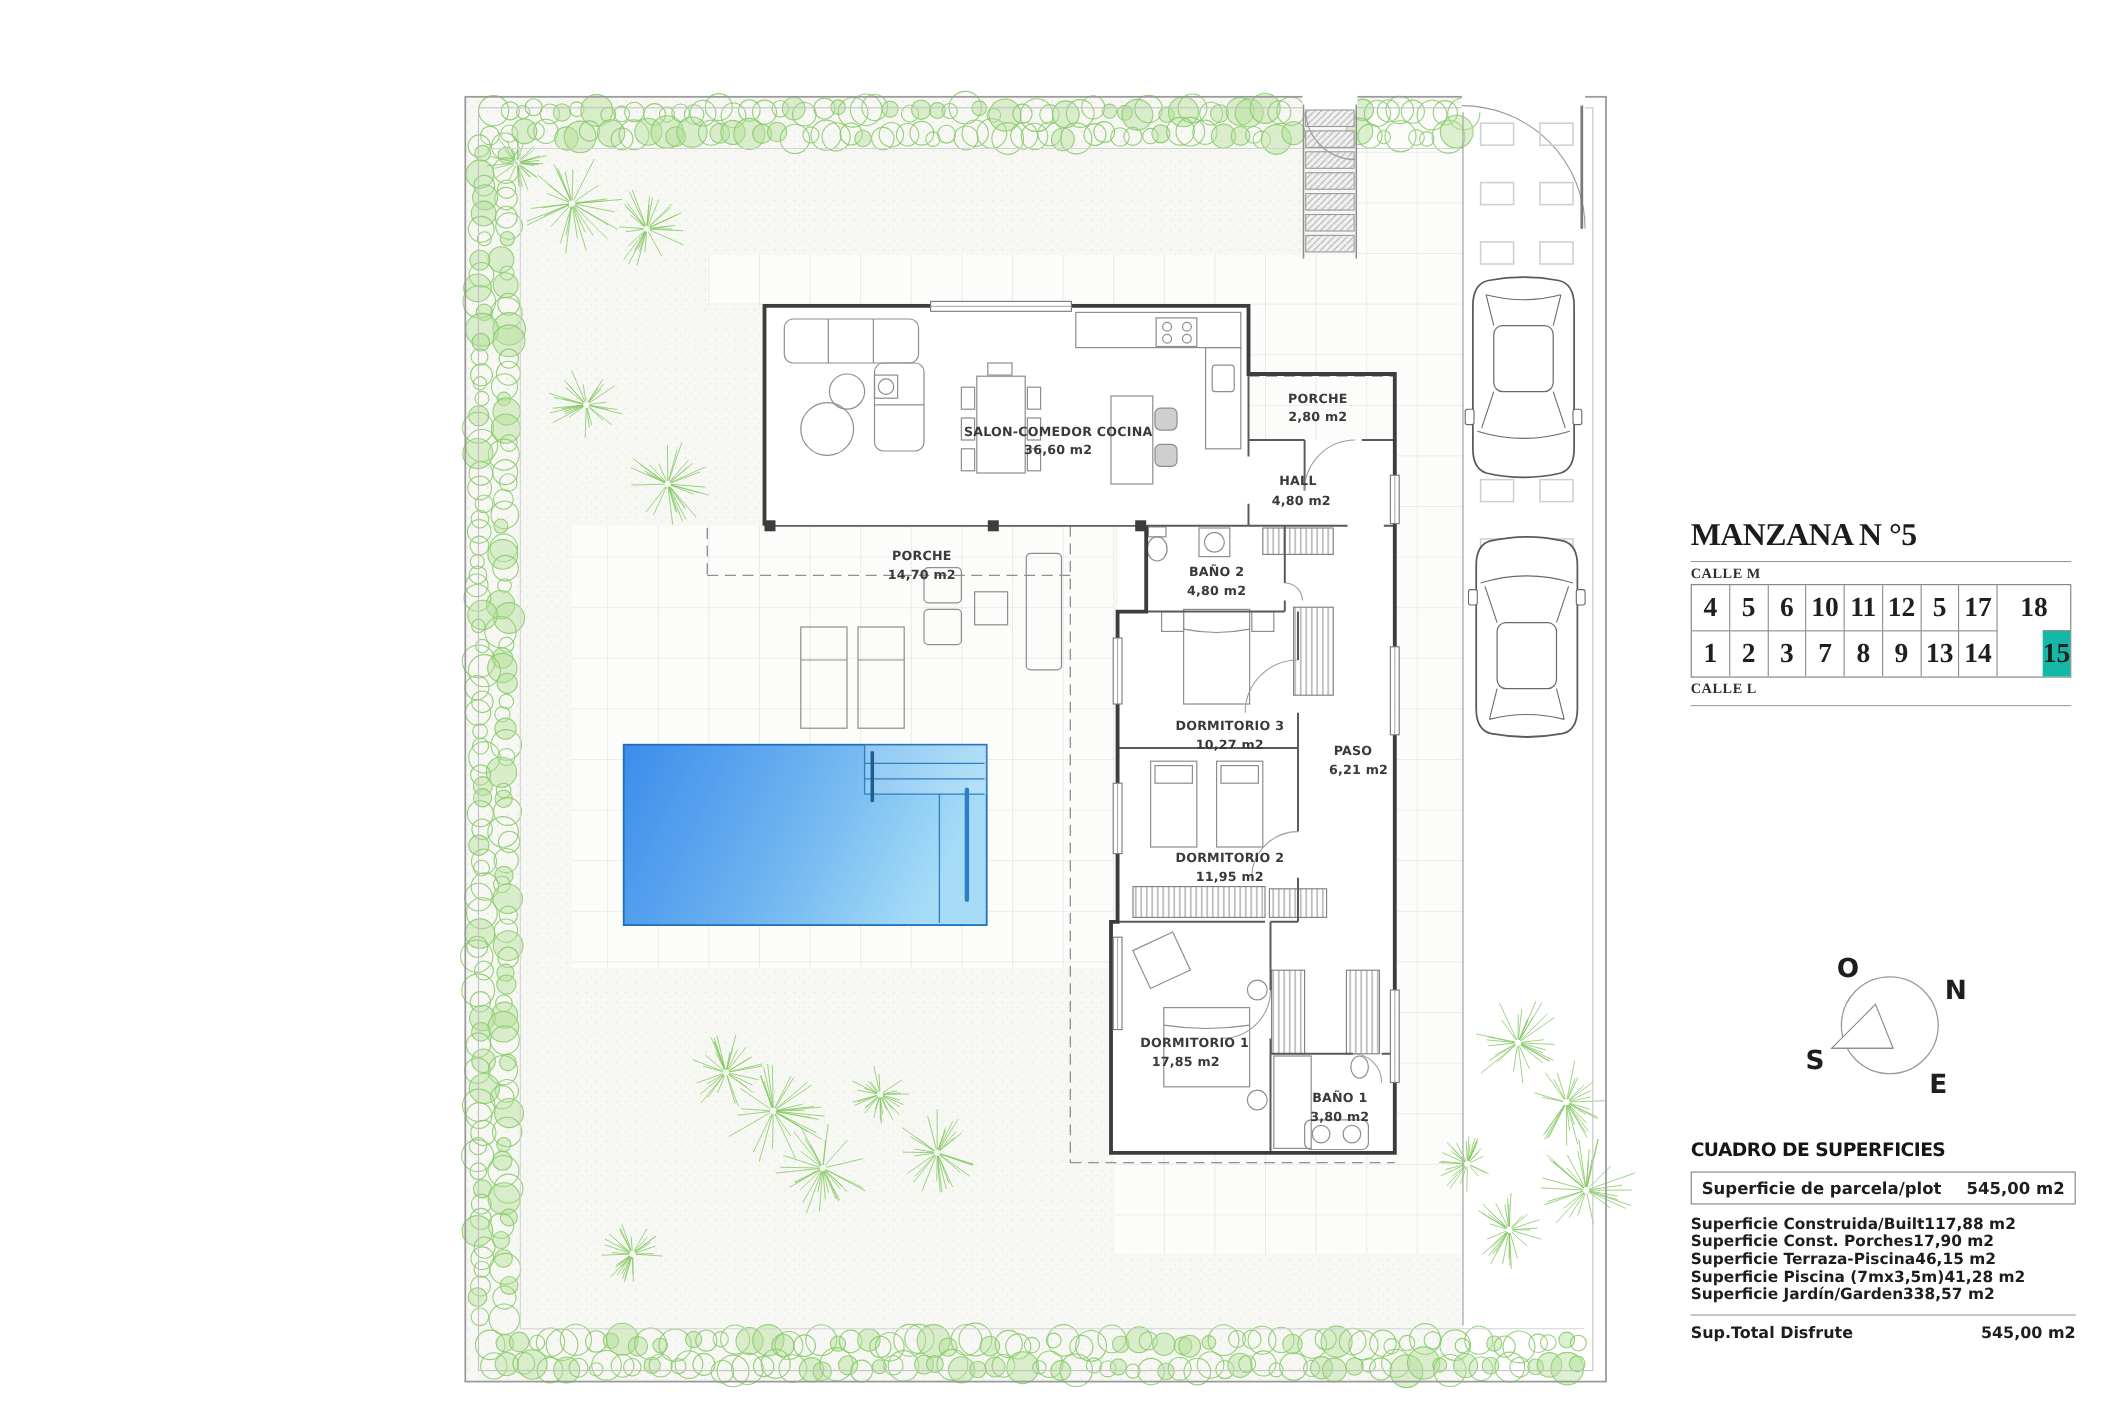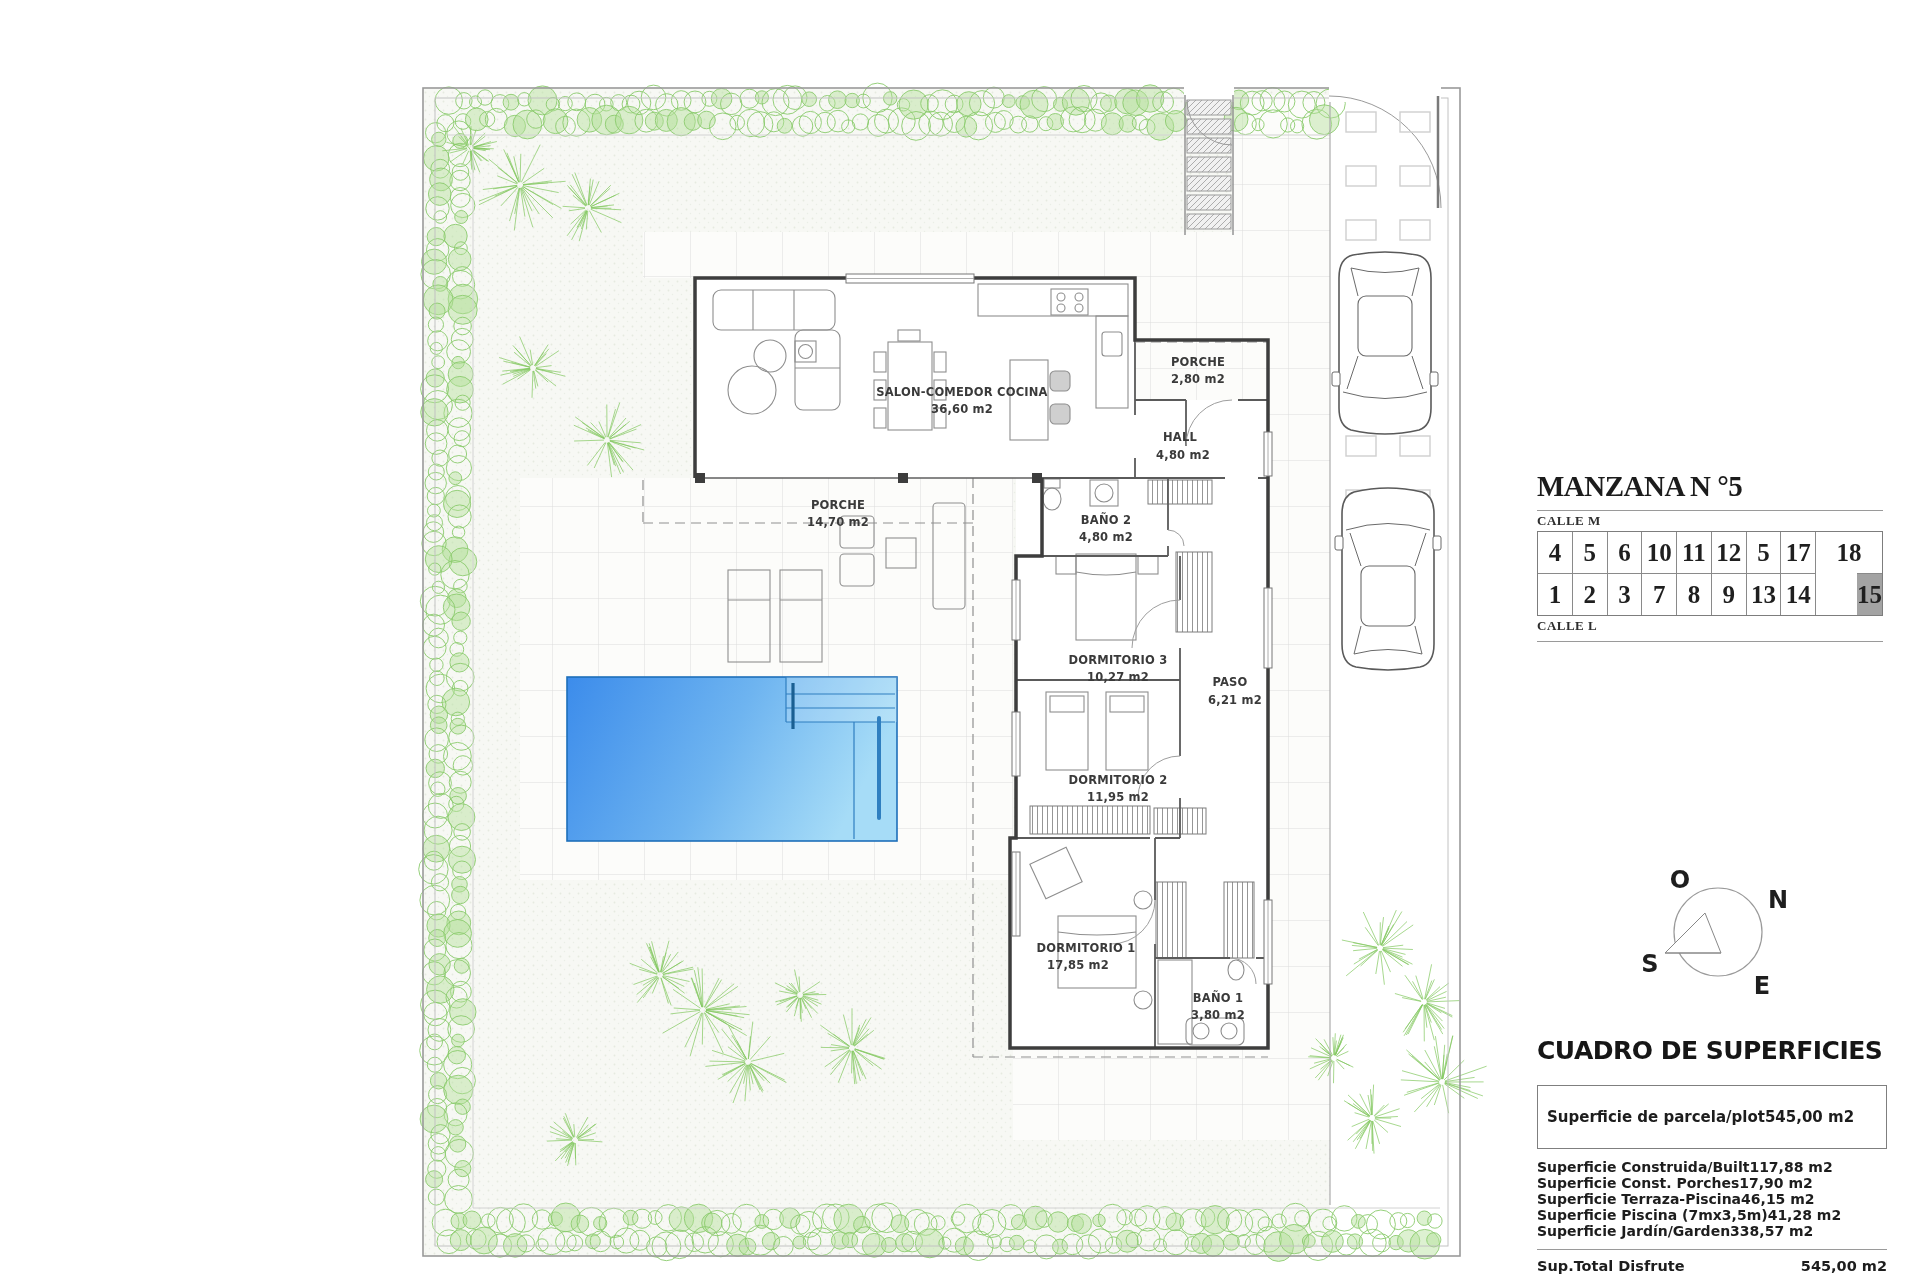--- a/index.html
+++ b/index.html
@@ -12,28 +12,28 @@
   .mz{left:1537px;top:470px;width:346px;font-family:Liberation Serif, serif;}
   .mz-title{font-size:29px;font-weight:700;letter-spacing:-0.5px;color:#1c1c1c;}
   .rule{height:1px;background:#9a9a9a;}
   .mz .rule{margin-top:7px;}
   .calle{font-size:13px;font-weight:700;text-align:left;letter-spacing:.5px;color:#2e2e2e;margin:2px 0;}
   .lot-grid{display:grid;grid-template-columns:repeat(9,1fr);border:1.5px solid #7d7d7d;background:#fff;}
   .lot-cell{height:41px;line-height:41px;text-align:center;font-size:25px;font-weight:700;color:#1f1f1f;
             border-right:1px solid #8a8a8a;}
   .lot-cell:nth-child(9n){border-right:none;}
   .lot-cell:nth-child(n+10){border-top:1px solid #8a8a8a;}
-  .lot-cell.hl{background:#a3a3a3;margin-left:41px;}
+  .lot-cell.hl{background:#14b8a6;margin-left:41px;}
   
   .villa{left:1537px;top:803px;width:350px;text-align:center;font-size:45px;font-weight:700;
          letter-spacing:0;color:#111;}
   
   .sup{left:1537px;top:1036px;width:350px;}
-  .sup-title{font-size:25px;font-weight:700;letter-spacing:-0.5px;color:#161616;margin-bottom:20px;}
-  .sup-box{border:1.5px solid #7f7f7f;padding:22px 9px;display:flex;
+  .sup-title{font-size:17px;font-weight:700;letter-spacing:-0.5px;color:#161616;margin-bottom:9px;}
+  .sup-box{border:1.5px solid #7f7f7f;padding:5px 9px;display:flex;justify-content:space-between;
            font-size:15px;font-weight:700;color:#1d1d1d;}
   .sup-rows{margin-top:11px;}
   .sup-row{display:flex;font-size:14px;font-weight:700;
            line-height:1.14;color:#1d1d1d;}
   .sup .rule{margin:9px 0 8px;}
   .sup-total{display:flex;justify-content:space-between;font-size:14.5px;font-weight:700;color:#1d1d1d;
              margin-top:1px;}
 </style>
 </head>
 <body>

